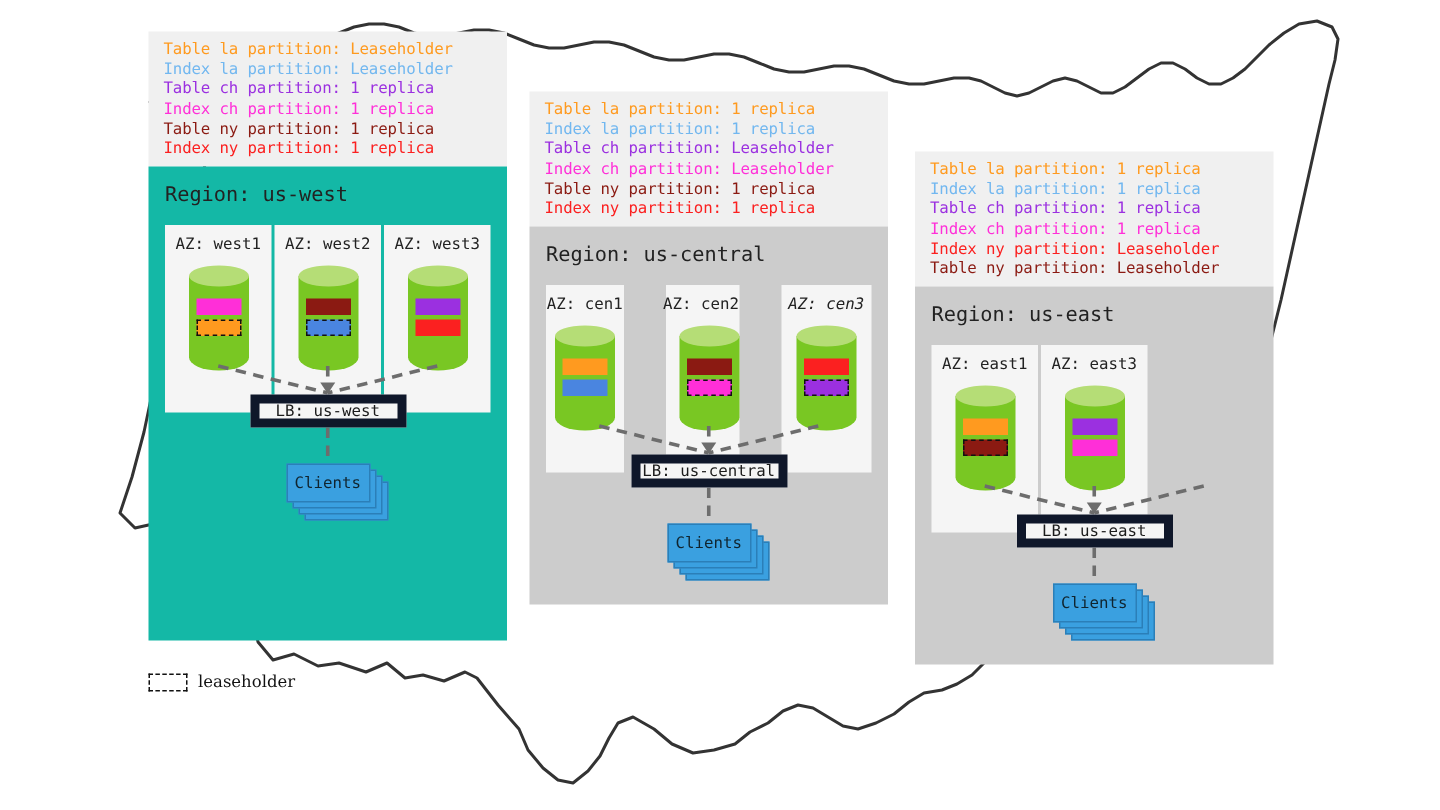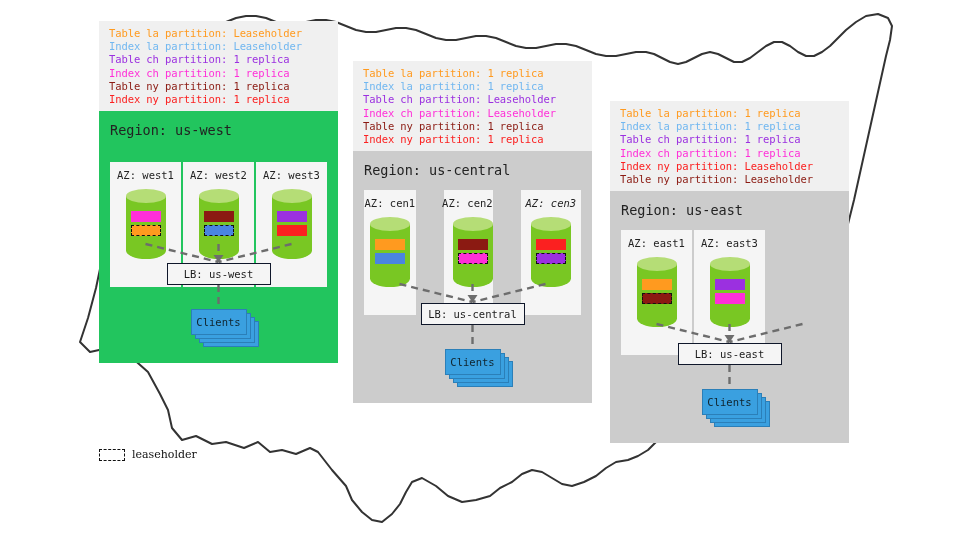--- a/index.html
+++ b/index.html
@@ -85,21 +85,21 @@
   }
   .rep.lease{border:1.6px dashed #111;}
 
   
   .conn{position:absolute;z-index:7;pointer-events:none;}
 
   
   .lb{
     position:absolute;
     background:#f5f5f5;
-    border:1px solid #0f172a;
+    border:6px solid #0f172a;
     box-sizing:border-box;
     display:flex;align-items:center;justify-content:center;
     font-family:"DejaVu Sans Mono","Liberation Mono",monospace;
     font-size:10.5px;color:#1b1b1b;
     z-index:9;white-space:nowrap;
   }
   .clients-wrap{position:absolute;z-index:9;}
   .clients-shadow{
     position:absolute;
     background:#3aa0e0;
@@ -190,23 +190,23 @@
   <div class="ann-box" id="box-ann-us-east" style="left:610px;top:101px;width:239px;height:90px;">
     <div class="ann-line" style="color: rgb(255, 154, 31);">Table la partition: 1 replica</div>
     <div class="ann-line" style="color: rgb(113, 183, 240);">Index la partition: 1 replica</div>
     <div class="ann-line" style="color: rgb(155, 48, 224);">Table ch partition: 1 replica</div>
     <div class="ann-line" style="color: rgb(255, 47, 216);">Index ch partition: 1 replica</div>
     <div class="ann-line" style="color: rgb(251, 32, 32);">Index ny partition: Leaseholder</div>
     <div class="ann-line" style="color: rgb(139, 26, 18);">Table ny partition: Leaseholder</div>
   </div>
 
   <div id="regions-host">
-      <div class="region" style="left: 99px; top: 111px; width: 239px; height: 252px; background: #22c55e; padding-left: 20px;">
+      <div class="region" style="left: 99px; top: 111px; width: 239px; height: 316px; background: #14b8a6; padding-left: 20px;">
         <div class="region-title" style="left: 11px; top: 11px;">Region: us-west</div>
-        <div class="az-strip" style="left: 11px; top: 39px; width: 217px; height: 125px; margin-top: 12px;">
+        <div class="az-strip" style="left: 11px; top: 39px; width: 217px; height: 125px;">
           <div class="az" style="width: 71px; height: 125px; background: rgb(245, 245, 245);">
             <div class="az-label">AZ: west1</div>
             <div class="cyl" style="width: 40px; height: 72px;">
               <div class="cyl-body" style="width: 40px; height: 63px; background: rgb(121, 199, 35);"></div>
               <div class="cyl-top" style="width: 40px; height: 14px; background: rgb(181, 221, 118);"></div>
               <div class="rep" style="left: 5px; top: 22px; width: 30px; height: 11px; background: rgb(255, 47, 216);"></div>
               <div class="rep lease" style="left: 5px; top: 36px; width: 30px; height: 11px; background: rgb(255, 154, 31);"></div>
             </div>
           </div>
           <div class="az" style="width: 71px; height: 125px; background: rgb(245, 245, 245);">

